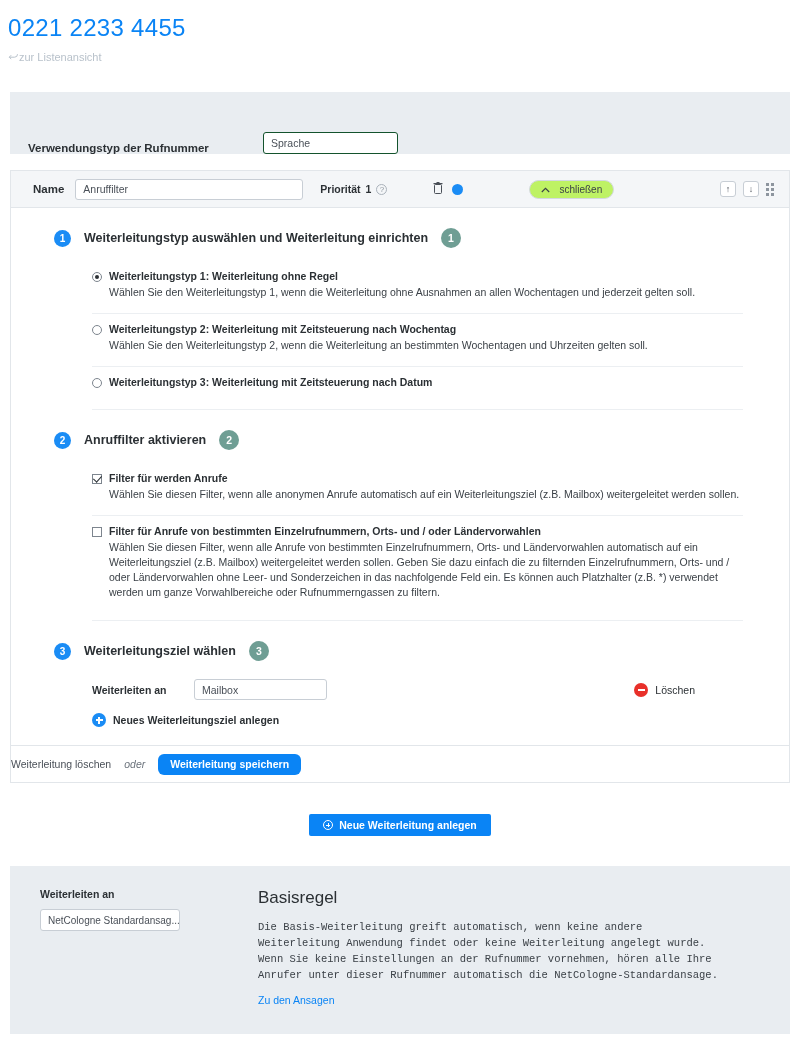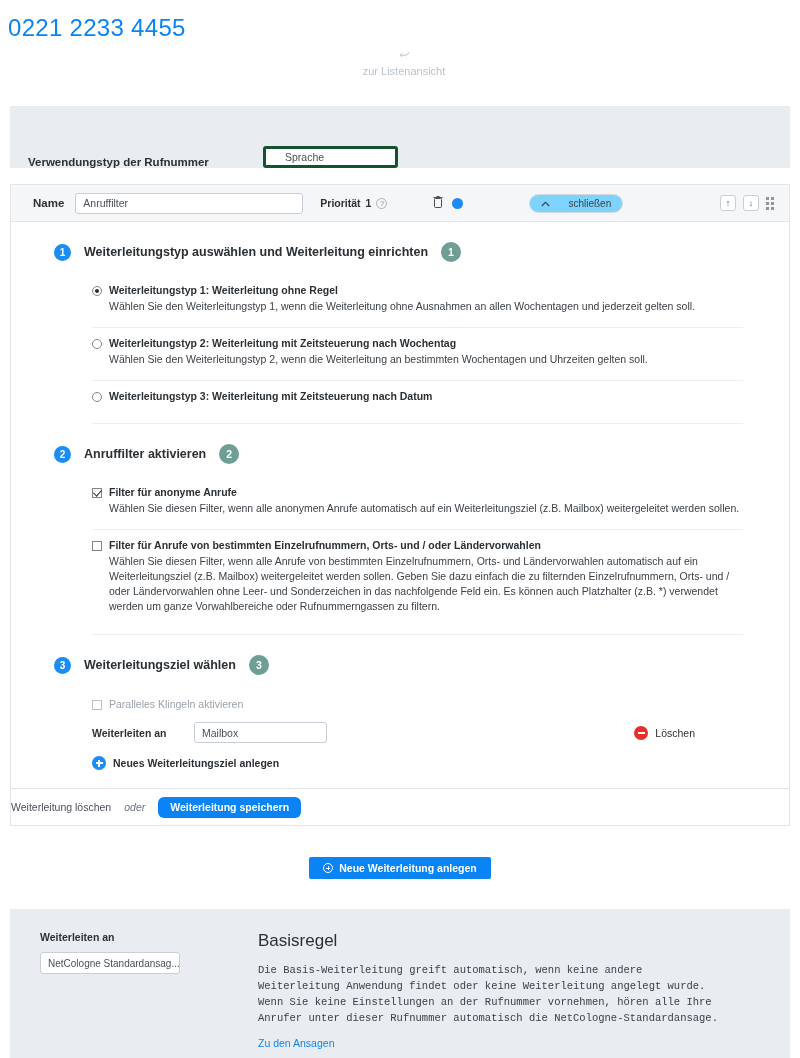--- a/index.html
+++ b/index.html
@@ -16,38 +16,38 @@
   
   .page-header { padding: 14px 0 0 8px; }
   .title-row { display: flex; align-items: baseline; gap: 12px; }
   .title-main {
     font-size: 25px; font-weight: bold; color: #0a84f5; letter-spacing: -0.2px;
   }
   .title-number {
     font-size: 24px; font-weight: normal; color: #0a84f5; letter-spacing: 0.3px;
   }
   .back-link {
-    display: flex; align-items: center; gap: 5px;
-    margin-top: 9px; font-size: 11px; color: #b9c2cb; cursor: pointer; flex-direction: column;
+    display: flex; align-items: center; 
+    margin-top: 9px; font-size: 11px; color: #b9c2cb; cursor: pointer;
   }
   .back-link svg { display: block; }
 
   
   .usagetype-panel {
     margin: 29px 10px 0 10px;
     background: #e9edf1;
     height: 62px;
     display: flex;
     align-items: flex-end;
     padding: 0 18px;
   }
   .usagetype-label { font-size: 11.5px; font-weight: bold; color: #2b3034; width: 235px; }
   .usagetype-input {
-    width: 135px; height: 22px; background: #fff; border: 3px solid #14532d;
-    border-radius: 3px; display: flex; align-items: center; padding: 0 19px;
+    width: 135px; height: 22px; background: #fff; border: 1px solid #14532d;
+    border-radius: 3px; display: flex; align-items: center; padding: 0 7px;
     font-size: 10.5px; color: #4a5058;
   }
 
   
   .rule-card {
     margin: 16px 10px 0 10px;
     background: #ffffff;
     border: 1px solid #e2e6ea;
   }
   .rule-toolbar {
@@ -68,22 +68,22 @@
   .tb-prio-value { font-size: 10.5px; font-weight: bold; color: #2b3034; }
   .help-icon {
     width: 11px; height: 11px; border-radius: 50%; border: 1px solid #aab2bb;
     color: #8d959e; font-size: 8px; line-height: 9px; text-align: center; cursor: pointer;
   }
   .tb-icons { display: flex; align-items: center; gap: 9px; margin-left: 46px; }
   .dot-toggle { width: 11px; height: 11px; border-radius: 50%; background: #1a8cf5; cursor: pointer; }
   .tb-collapse {
     margin-left: 66px;
     height: 19px; padding: 0 11px;
-    border: 1px solid #d3d9df; border-radius: 10px; background: #7dd3fc;
-    display: flex; align-items: center; gap: 18px;
+    border: 1px solid #d3d9df; border-radius: 10px; background: #bef264;
+    display: flex; align-items: center; gap: 9px;
     font-size: 10px; color: #3b4147; cursor: pointer;
   }
   .tb-right { margin-left: auto; display: flex; align-items: center; gap: 7px; }
   .arrow-btn {
     width: 16px; height: 16px; border: 1px solid #c8ced5; border-radius: 3px;
     background: #fff; display: flex; align-items: center; justify-content: center;
     font-size: 9px; color: #4a5058; cursor: pointer;
   }
   .drag-handle {
     width: 9px; display: grid; grid-template-columns: 3px 3px; gap: 2px; cursor: grab;
@@ -331,21 +331,21 @@
       <div class="section-head">
         <span class="step-badge">2</span>
         <span class="section-title">Anruffilter aktivieren</span>
         <span class="ann-badge">2</span>
       </div>
       <div class="opt-list">
 
         <div class="opt-row">
           <div class="opt-head">
             <span class="cbox checked"></span>
-            <span class="opt-title">Filter für anonyme Anrufe</span>
+            <span class="opt-title">Filter für werden Anrufe</span>
           </div>
           <div class="opt-desc">Wählen Sie diesen Filter, wenn alle anonymen Anrufe automatisch auf ein Weiterleitungsziel (z.B. Mailbox) weitergeleitet werden sollen.</div>
         </div>
 
         <div class="opt-row">
           <div class="opt-head">
             <span class="cbox"></span>
             <span class="opt-title">Filter für Anrufe von bestimmten Einzelrufnummern, Orts- und / oder Ländervorwahlen</span>
           </div>
           <div class="opt-desc">Wählen Sie diesen Filter, wenn alle Anrufe von bestimmten Einzelrufnummern, Orts- und Ländervorwahlen automatisch auf ein Weiterleitungsziel (z.B. Mailbox) weitergeleitet werden sollen. Geben Sie dazu einfach die zu filternden Einzelrufnummern, Orts- und / oder Ländervorwahlen ohne Leer- und Sonderzeichen in das nachfolgende Feld ein. Es können auch Platzhalter (z.B. *) verwendet werden um ganze Vorwahlbereiche oder Rufnummerngassen zu filtern.</div>
@@ -356,24 +356,20 @@
     </div>
 
     <div class="section">
       <div class="section-head">
         <span class="step-badge">3</span>
         <span class="section-title">Weiterleitungsziel wählen</span>
         <span class="ann-badge">3</span>
       </div>
       <div class="dest-body">
 
-        <div class="dest-check-row">
-          <span class="cbox disabled"></span>
-          <span class="dest-check-label">Paralleles Klingeln aktivieren</span>
-        </div>
 
         <div class="dest-row">
           <span class="dest-label">Weiterleiten an</span>
           <div class="dest-input">Mailbox</div>
           <div class="dest-delete">
             <span class="icon-circle red">
                 <i class="bar-h"></i>
               </span>
             <span class="dest-delete-label">Löschen</span>
           </div>

